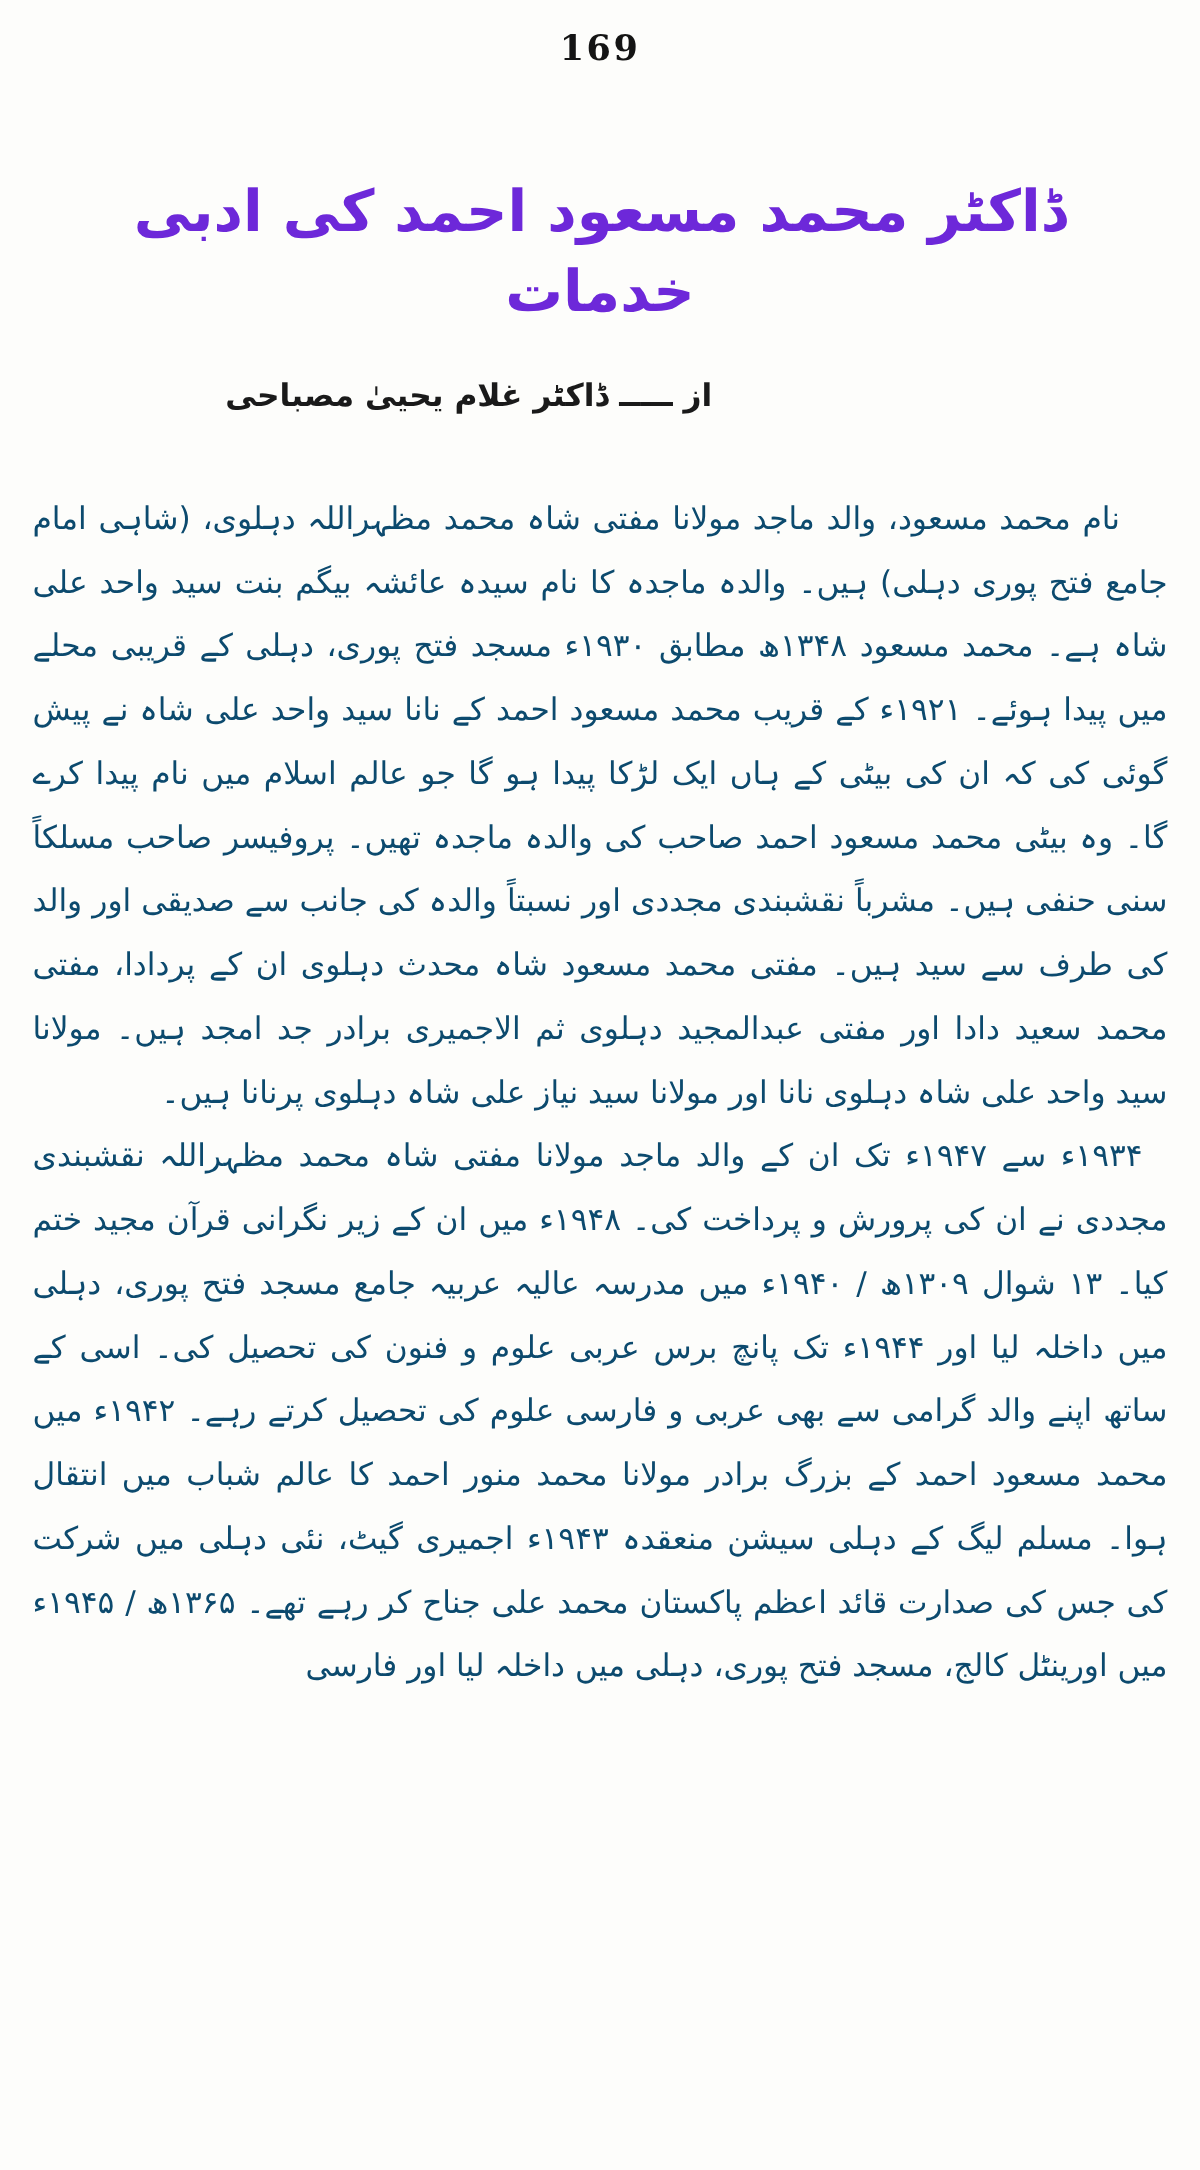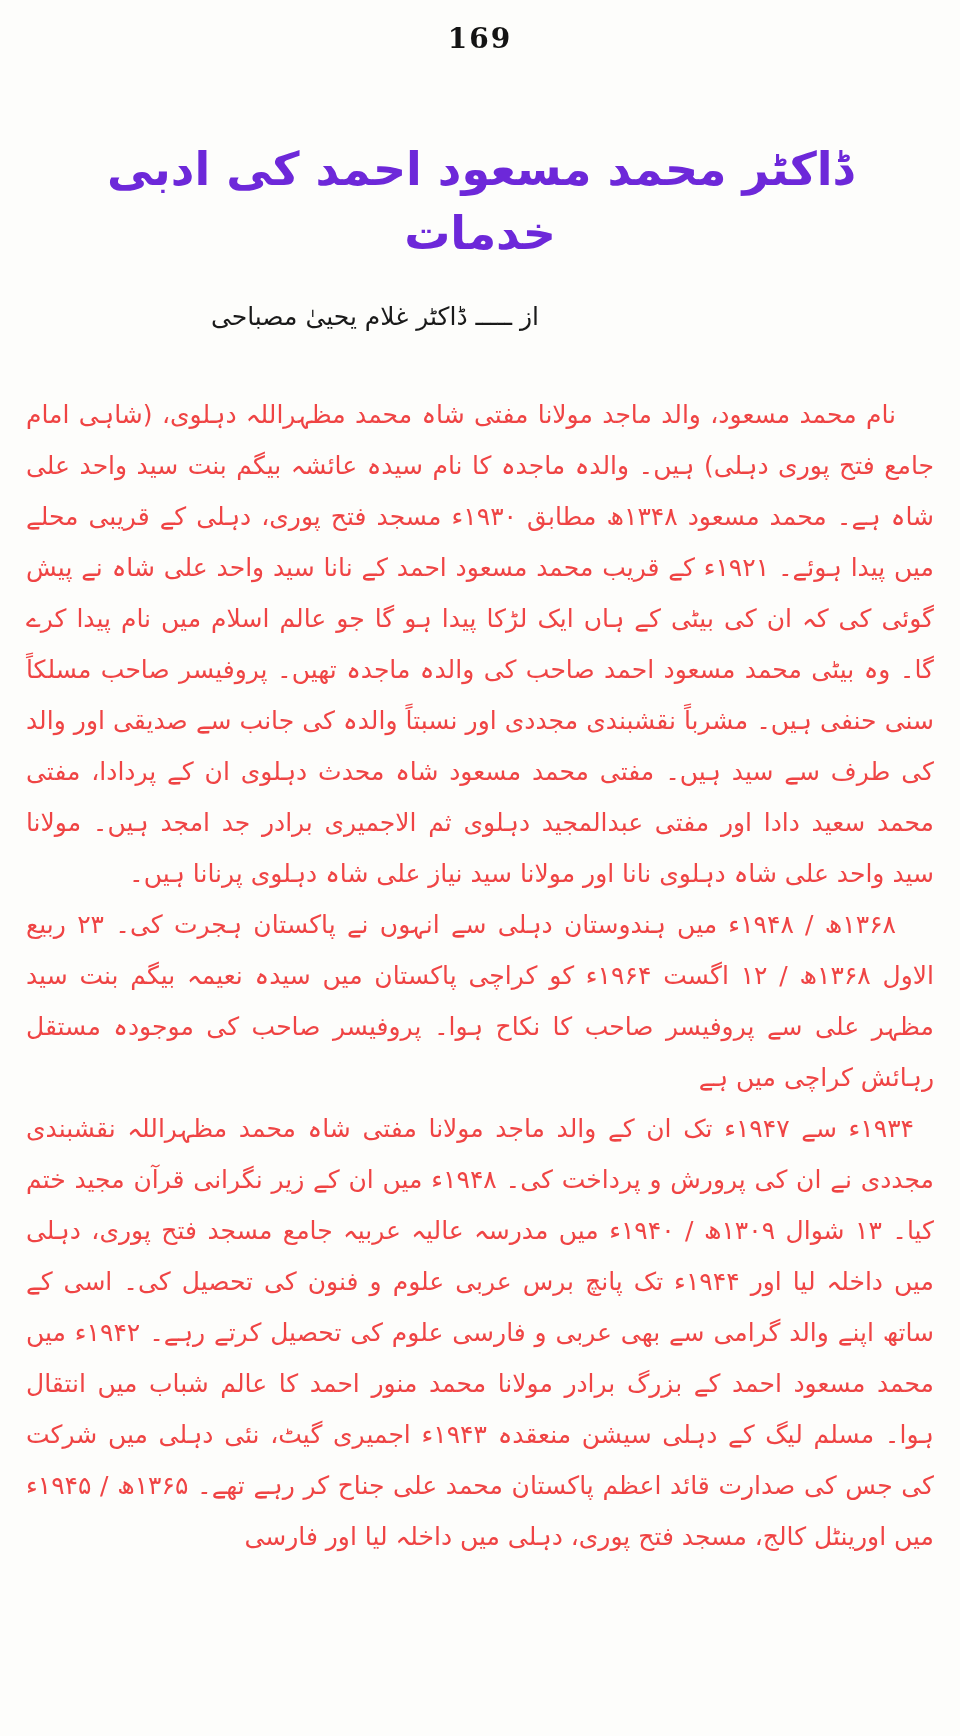--- a/index.html
+++ b/index.html
@@ -41,31 +41,31 @@
     line-height: 1.4;
     color: #6d28d9;
   }
   .byline {
     direction: rtl;
     unicode-bidi: embed;
     margin-top: 36px;
     margin-right: 210px;
     text-align: center;
     font-size: 25px;
-    font-weight: 400;
+    font-weight: 700;
     color: #1a1a1a;
   }
   .body-text {
     direction: rtl;
     unicode-bidi: embed;
     margin-top: 58px;
     font-size: 25px;
     line-height: 2.04;
     text-align: justify;
-    color: #ef4444;
+    color: #0c4a6e;
   }
   .body-text p {
     margin: 0;
     text-indent: 38px;
   }
   .body-text p.flush {
     text-indent: 20px;
   }
 </style>
 </head>
@@ -76,17 +76,16 @@
   <div class="page-number">169</div>
 
   <div class="title-block">
     <div class="page-title">ڈاکٹر محمد مسعود احمد کی ادبی خدمات</div>
   </div>
 
   <div class="byline">از ـــــ ڈاکٹر غلام یحییٰ مصباحی</div>
 
   <div class="body-text">
     <p>نام محمد مسعود، والد ماجد مولانا مفتی شاہ محمد مظہراللہ دہلوی، (شاہی امام جامع فتح پوری دہلی) ہیں۔ والدہ ماجدہ کا نام سیدہ عائشہ بیگم بنت سید واحد علی شاہ ہے۔ محمد مسعود ۱۳۴۸ھ مطابق ۱۹۳۰ء مسجد فتح پوری، دہلی کے قریبی محلے میں پیدا ہوئے۔ ۱۹۲۱ء کے قریب محمد مسعود احمد کے نانا سید واحد علی شاہ نے پیش گوئی کی کہ ان کی بیٹی کے ہاں ایک لڑکا پیدا ہو گا جو عالم اسلام میں نام پیدا کرے گا۔ وہ بیٹی محمد مسعود احمد صاحب کی والدہ ماجدہ تھیں۔ پروفیسر صاحب مسلکاً سنی حنفی ہیں۔ مشرباً نقشبندی مجددی اور نسبتاً والدہ کی جانب سے صدیقی اور والد کی طرف سے سید ہیں۔ مفتی محمد مسعود شاہ محدث دہلوی ان کے پردادا، مفتی محمد سعید دادا اور مفتی عبدالمجید دہلوی ثم الاجمیری برادر جد امجد ہیں۔ مولانا سید واحد علی شاہ دہلوی نانا اور مولانا سید نیاز علی شاہ دہلوی پرنانا ہیں۔</p>
-    <p>۱۳۶۸ھ / ۱۹۴۸ء میں ہندوستان دہلی سے انہوں نے پاکستان ہجرت کی۔ ۲۳ ربیع الاول ۱۳۶۸ھ / ۱۲ اگست ۱۹۶۴ء کو کراچی پاکستان میں سیدہ نعیمہ بیگم بنت سید مظہر علی سے پروفیسر صاحب کا نکاح ہوا۔ پروفیسر صاحب کی موجودہ مستقل رہائش کراچی میں ہے</p>
     <p class="flush">۱۹۳۴ء سے ۱۹۴۷ء تک ان کے والد ماجد مولانا مفتی شاہ محمد مظہراللہ نقشبندی مجددی نے ان کی پرورش و پرداخت کی۔ ۱۹۴۸ء میں ان کے زیر نگرانی قرآن مجید ختم کیا۔ ۱۳ شوال ۱۳۰۹ھ / ۱۹۴۰ء میں مدرسہ عالیہ عربیہ جامع مسجد فتح پوری، دہلی میں داخلہ لیا اور ۱۹۴۴ء تک پانچ برس عربی علوم و فنون کی تحصیل کی۔ اسی کے ساتھ اپنے والد گرامی سے بھی عربی و فارسی علوم کی تحصیل کرتے رہے۔ ۱۹۴۲ء میں محمد مسعود احمد کے بزرگ برادر مولانا محمد منور احمد کا عالم شباب میں انتقال ہوا۔ مسلم لیگ کے دہلی سیشن منعقدہ ۱۹۴۳ء اجمیری گیٹ، نئی دہلی میں شرکت کی جس کی صدارت قائد اعظم پاکستان محمد علی جناح کر رہے تھے۔ ۱۳۶۵ھ / ۱۹۴۵ء میں اورینٹل کالج، مسجد فتح پوری، دہلی میں داخلہ لیا اور فارسی</p>
   </div>
 
 </div>
 
 </body></html>

